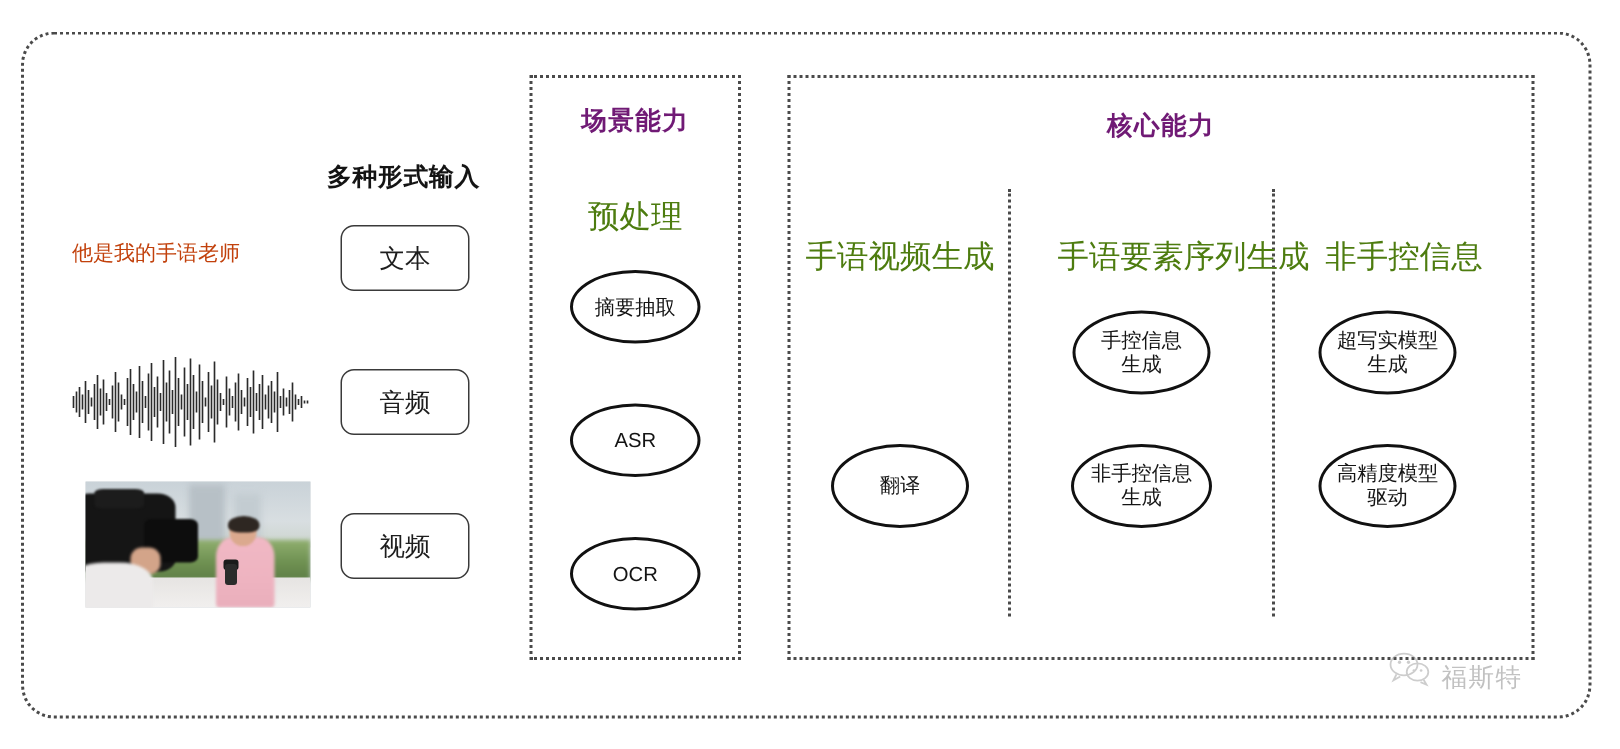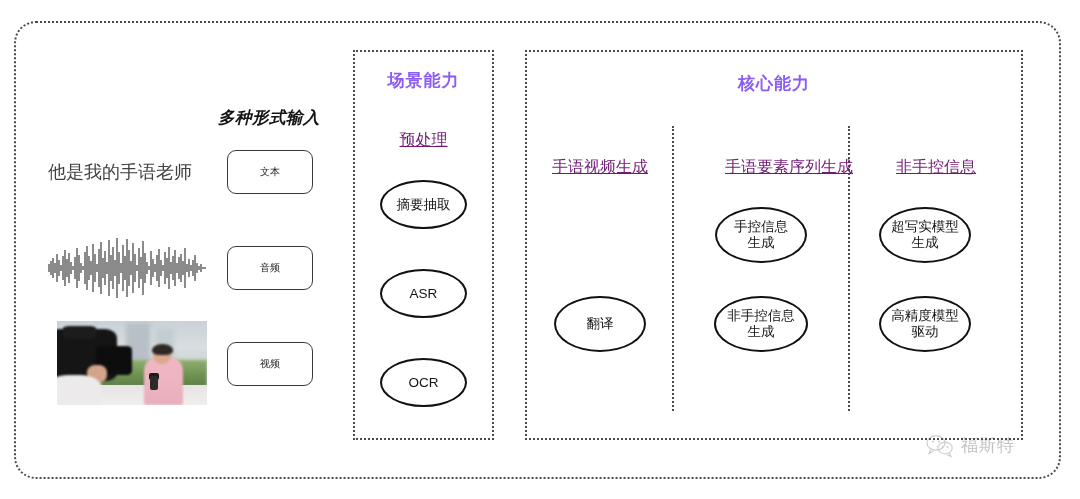--- a/index.html
+++ b/index.html
@@ -39,38 +39,37 @@
     background: transparent;
   }
   .group-title {
     position: absolute;
     left: 0;
     right: 0;
     text-align: center;
     font-weight: bold;
     font-size: 17px;
     letter-spacing: 1px;
-    color: #8b5cf6;
+    color: #701a75;
   }
 
   
   .v-divider {
     position: absolute;
     width: 0;
     border-left: 2px dotted #4a4a4a;
   }
 
   
   .col-header {
     position: absolute;
     text-align: center;
-    font-size: 16px;
-    color: #701a75;
+    font-size: 21px;
+    color: #4d7c0f;
     white-space: nowrap;
-    text-decoration: underline;
   }
 
   
   .ellipse {
     position: absolute;
     border: 2.5px solid #111111;
     border-radius: 50%;
     box-sizing: border-box;
     display: flex;
     align-items: center;
@@ -85,39 +84,38 @@
 
   
   .input-box {
     position: absolute;
     border: 1.6px solid #3a3a3a;
     border-radius: 9px;
     box-sizing: border-box;
     display: flex;
     align-items: center;
     justify-content: center;
-    font-size: 10px;
+    font-size: 17px;
     color: #1d1d1d;
     background: #ffffff;
   }
 
   
   .input-heading {
     position: absolute;
     font-weight: bold;
     font-size: 16.5px;
     letter-spacing: 0.5px;
     color: #141414;
     white-space: nowrap;
-    font-style: italic;
   }
   .sample-sentence {
     position: absolute;
-    font-size: 18px;
-    color: #404040;
+    font-size: 14px;
+    color: #c2410c;
     white-space: nowrap;
   }
 
   
   .waveform {
     position: absolute;
     left: 45px;
     top: 236px;
     width: 162px;
     height: 64px;
@@ -203,21 +201,21 @@
   .vt-hand {
     position: absolute; left: 20%; top: 52%; width: 13%; height: 22%;
     background: #d3a489; border-radius: 40%;
     filter: blur(1px);
   }
 
   
   .watermark {
     position: absolute;
     display: flex;
-    align-items: flex-start;
+    align-items: flex-end;
     gap: 6px;
     opacity: 0.42;
   }
   .wm-text {
     font-size: 17px;
     color: #6d6d6d;
     letter-spacing: 1px;
   }
 </style>
 </head>

